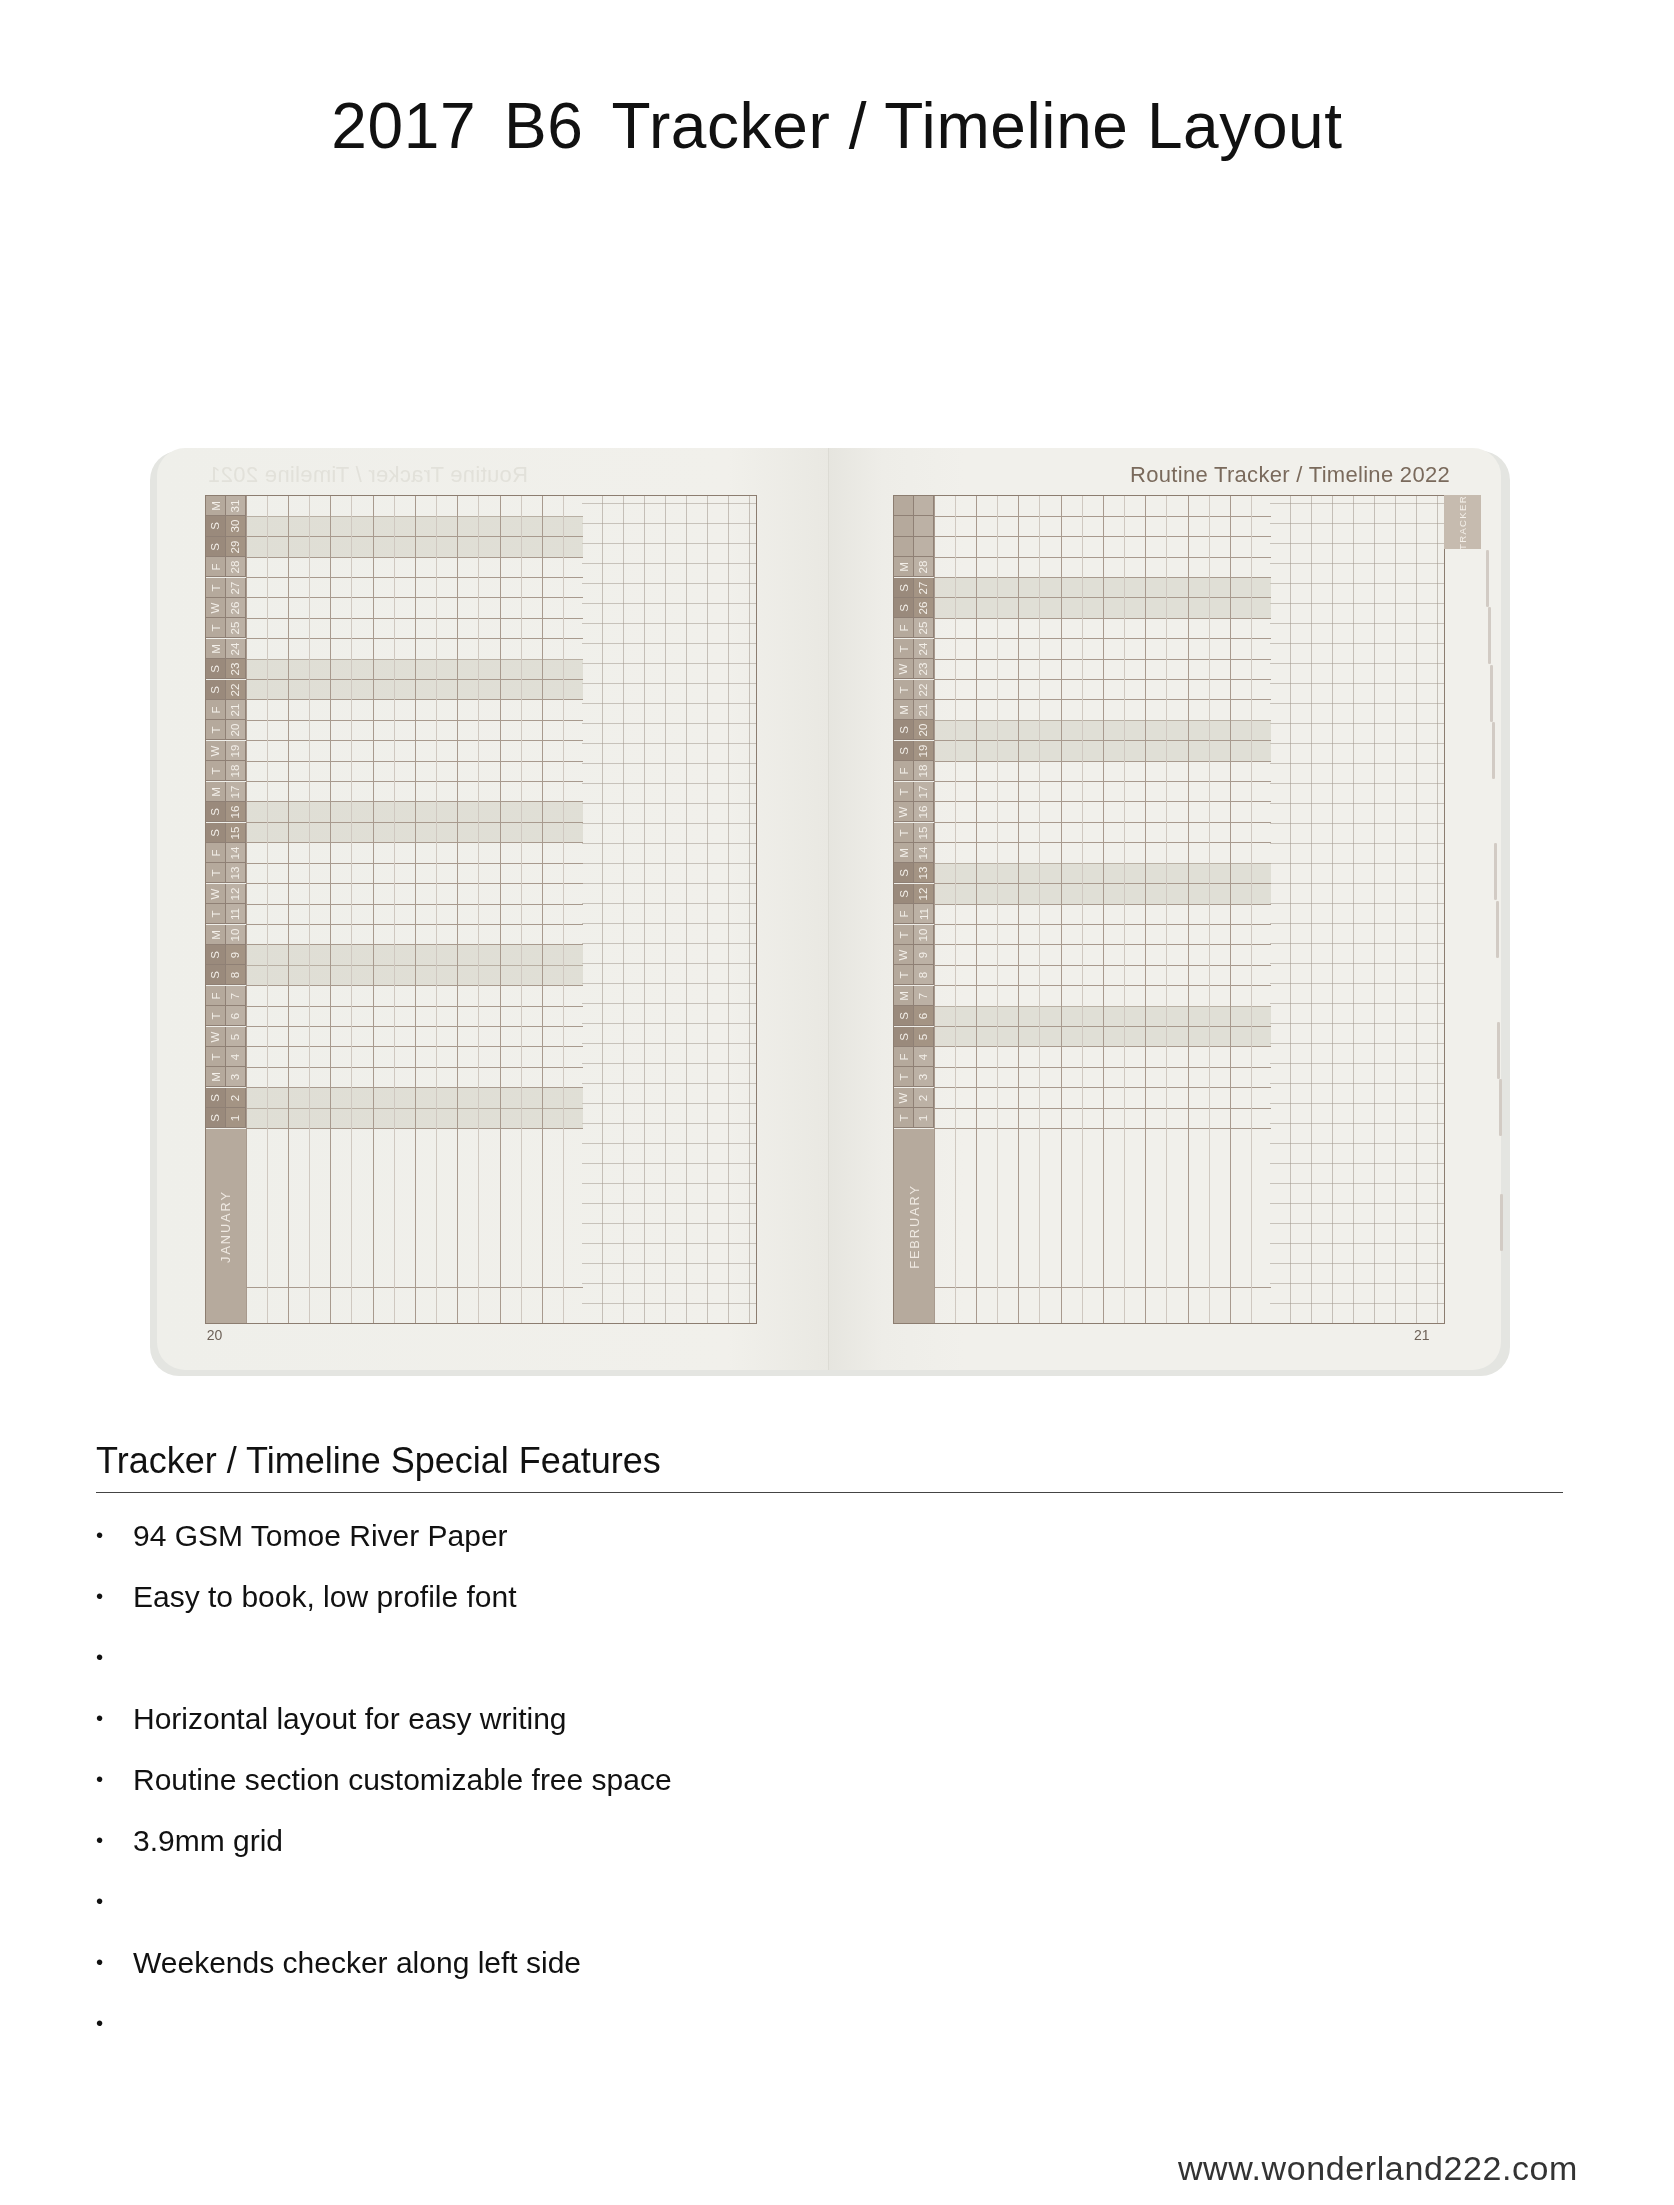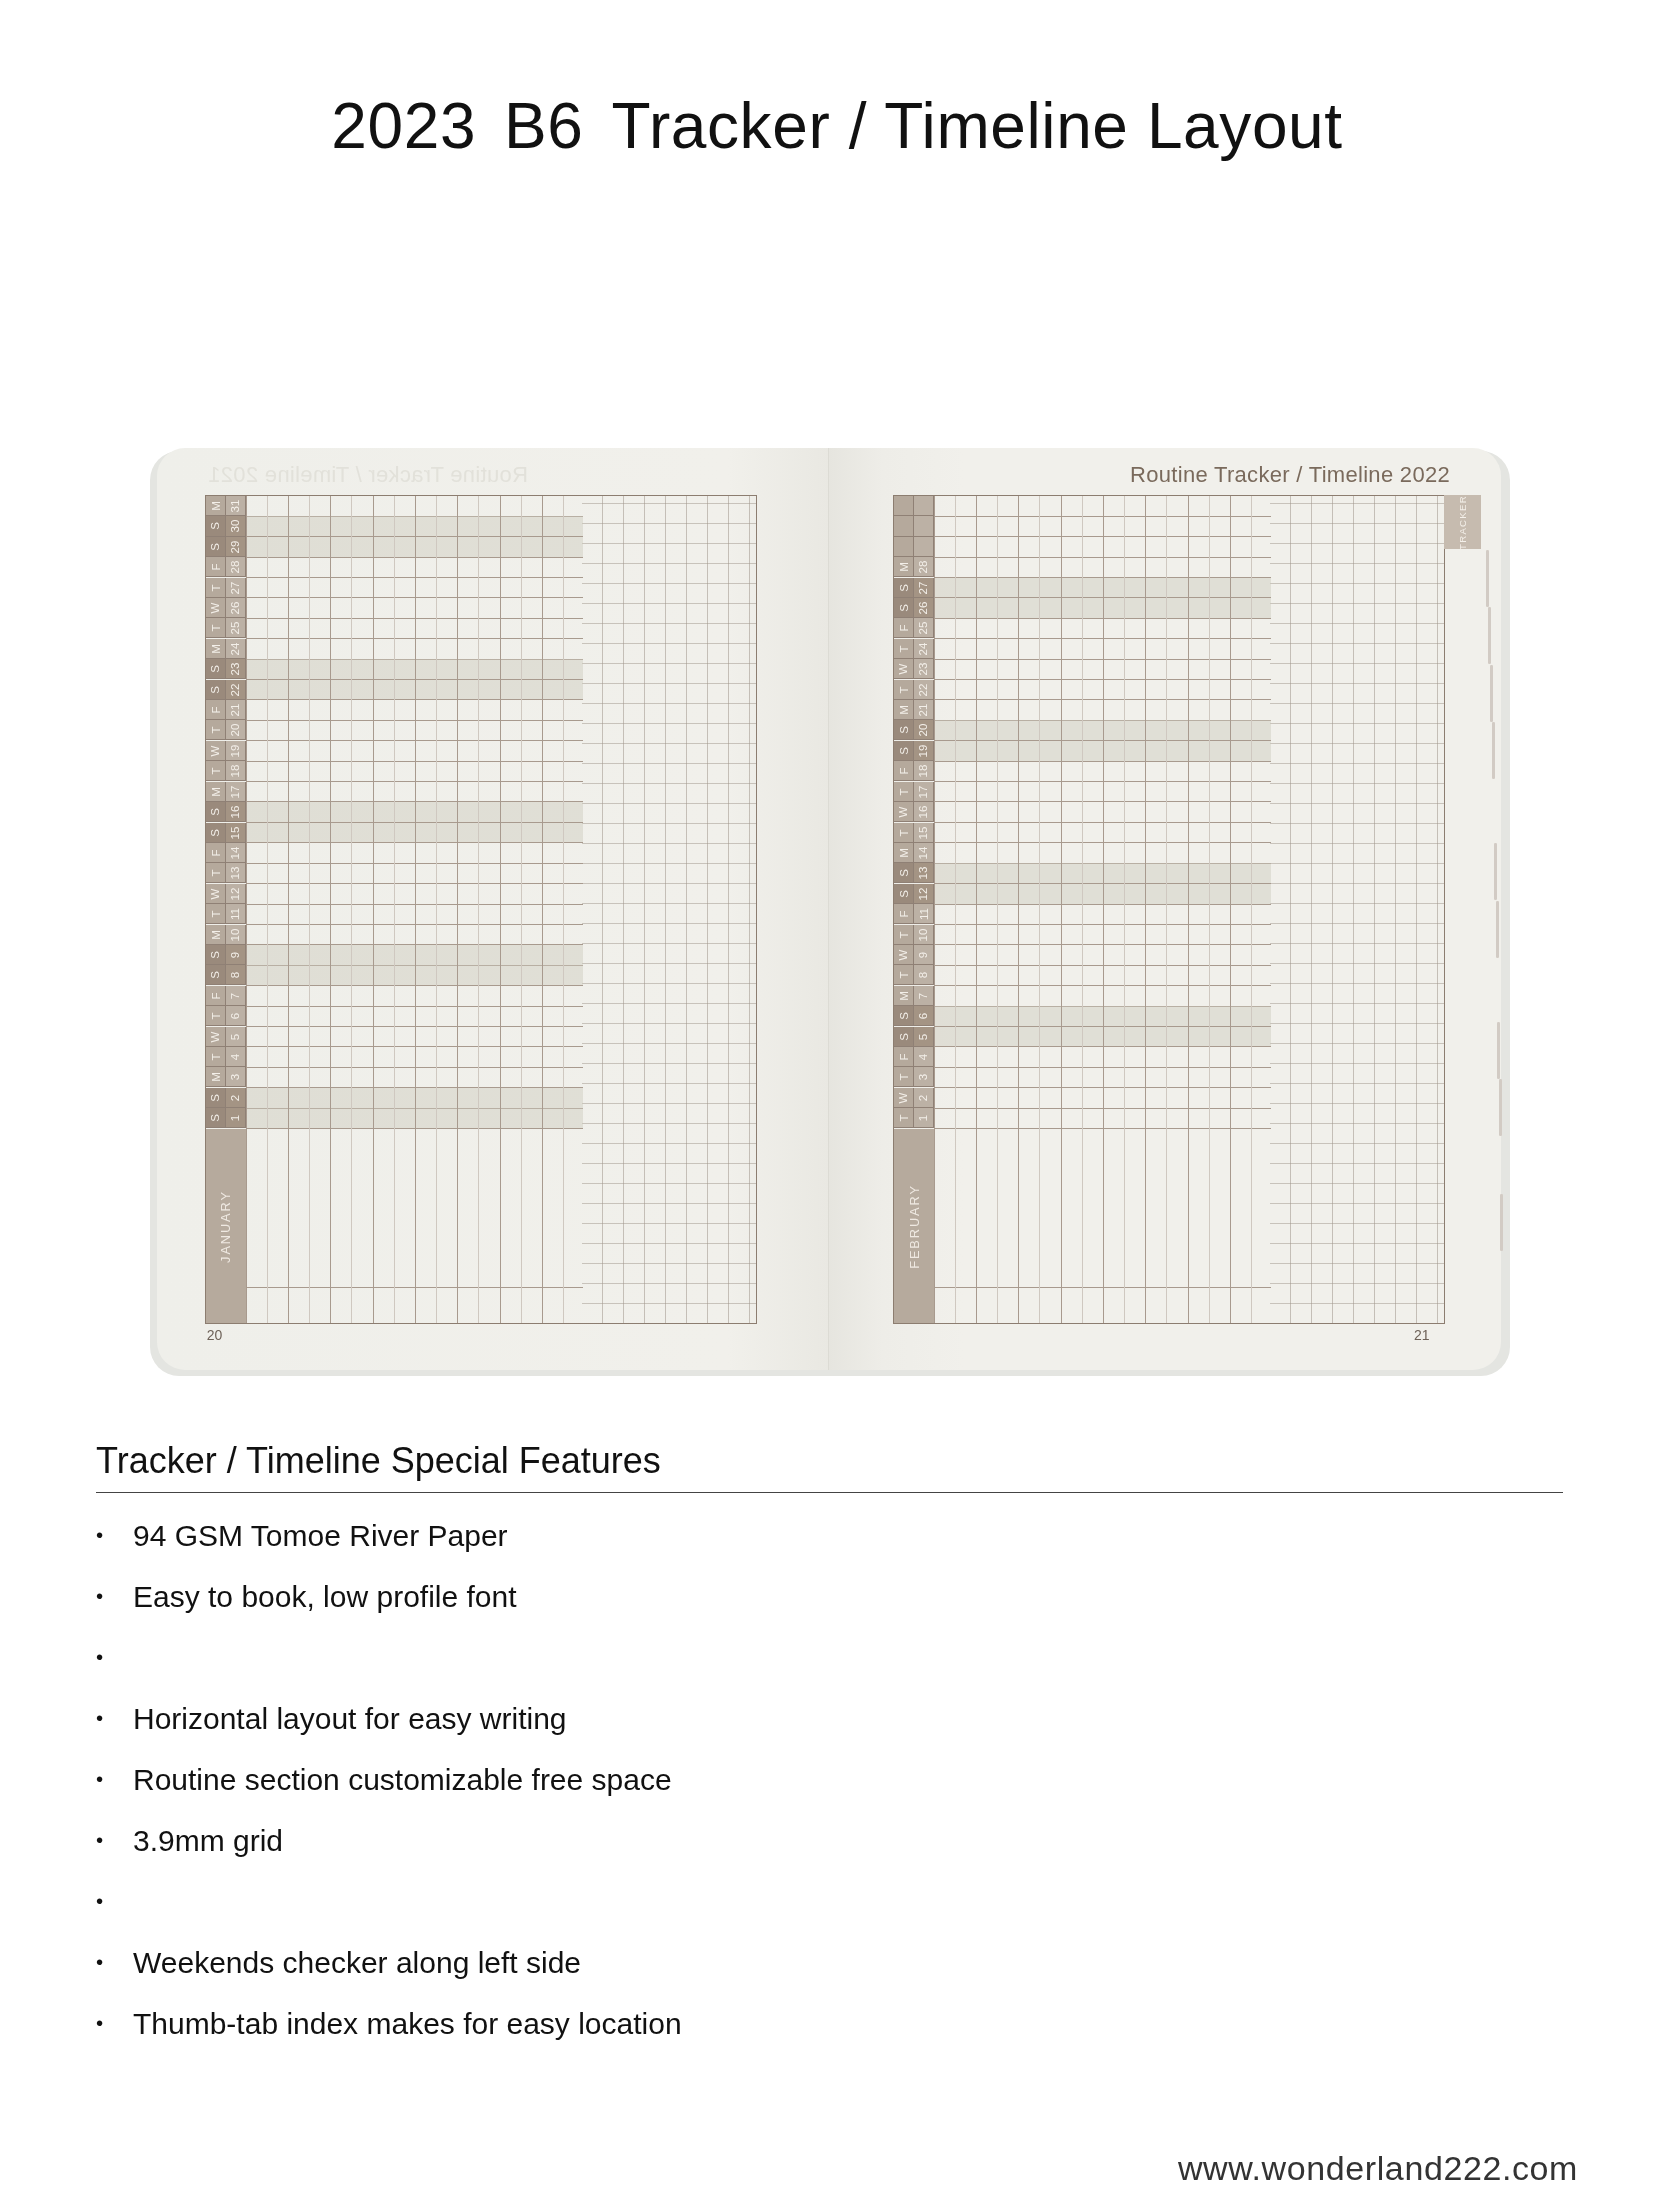--- a/index.html
+++ b/index.html
@@ -35,21 +35,21 @@
   .features-rule{position:absolute;left:96px;top:1492px;width:1467px;height:1.3px;background:#444;}
   .features-list{position:absolute;left:96px;top:1505px;margin:0;padding:0;list-style:none;}
   .features-list li{height:61px;display:flex;align-items:center;font-size:30px;}
   .features-list .bullet{width:37px;font-size:20.4px;}
   .url{position:absolute;right:96px;top:2149px;font-size:34px;color:#333;letter-spacing:0.6px;margin-left:43px;}
 </style>
 </head>
 <body>
 
 <div class="title">
-  <span>2023</span><span>B6</span><span>Tracker / Timeline Layout</span>
+  <span>2017</span><span>B6</span><span>Tracker / Timeline Layout</span>
 </div>
 
 <div class="book">
   <div class="stack" style="left:-2.6px;top:2.6px;width:1360px;height:925px;"></div>
   <div class="page left">
     <div class="page-header mirror">Routine Tracker / Timeline 2021</div>
     <div class="grid" id="grid-left" style="left:48px;top:47px;width:552px;height:829px;">
         <div class="dash-area" style="left: 376px; right: 0px;"></div>
         <div class="cell" style="left: 0px; top: 0px; width: 20px; height: 20.4px; background: rgb(181, 169, 156); border-right: 1px solid rgb(143, 128, 117);">
           <span>M</span>
@@ -596,18 +596,17 @@
     </li>
     <li>
       <span class="bullet">•</span>
     </li>
     <li>
       <span class="bullet">•</span>
       <span>Weekends checker along left side</span>
     </li>
     <li>
       <span class="bullet">•</span>
-      <span>Thumb-tab index makes for easy location</span>
     </li>
   </ul>
 
 <div class="url">www.wonderland222.com</div>
 
 
 </body></html>

